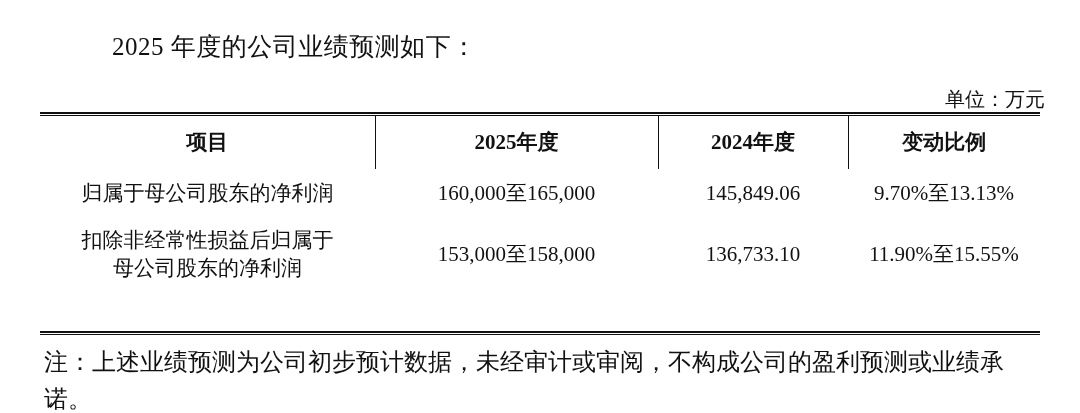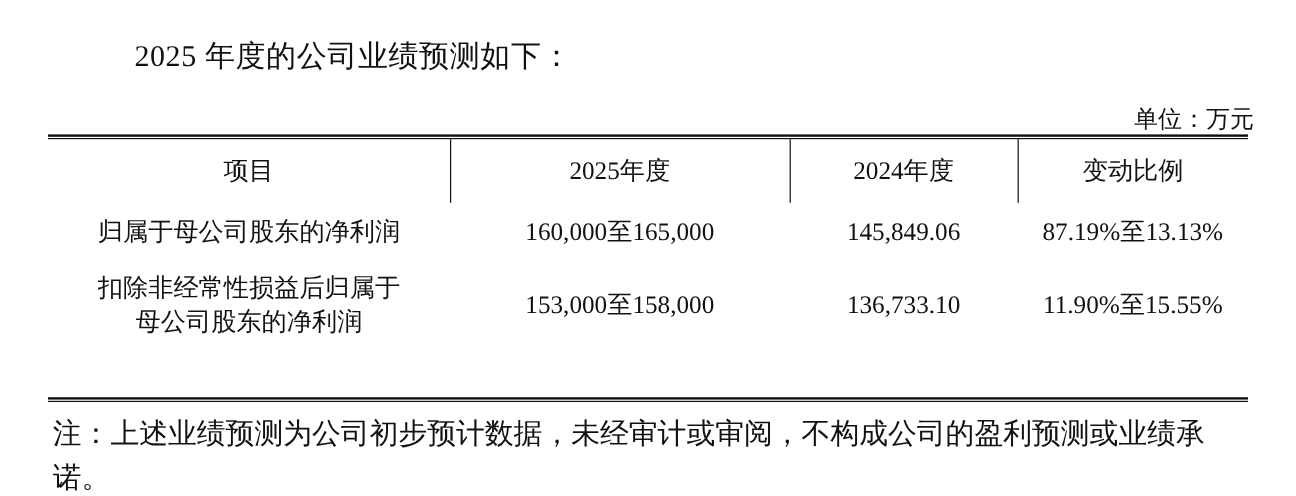--- a/index.html
+++ b/index.html
@@ -78,21 +78,21 @@
     left: 40px;
     top: 331px;
     width: 1000px;
     height: 4px;
     border-top: 2px solid #111;
     border-bottom: 1px solid #111;
     box-sizing: border-box;
   }
   .hdr-row th {
     height: 53px;
-    font-weight: normal;
+    font-weight: bold;
     border-bottom: 1.2px solid #111;
   }
   .hdr-row th.sep {
     border-right: 1.2px solid #111;
   }
   .body-row td {
     border-bottom: 1.2px solid #111;
   }
   .body-row:last-child td {
     border-bottom: none;
@@ -142,21 +142,21 @@
           <th class="sep">2025年度</th>
           <th class="sep">2024年度</th>
           <th>变动比例</th>
         </tr>
       </thead>
       <tbody>
         <tr class="body-row row-h2">
           <td class="cell-item">归属于母公司股东的净利润</td>
           <td>160,000至165,000</td>
           <td>145,849.06</td>
-          <td>87.19%至13.13%</td>
+          <td>9.70%至13.13%</td>
         </tr>
         <tr class="body-row row-h3">
           <td class="cell-item two-line">
             <div>扣除非经常性损益后归属于</div>
             <div>母公司股东的净利润</div>
           </td>
           <td>153,000至158,000</td>
           <td>136,733.10</td>
           <td>11.90%至15.55%</td>
         </tr>

